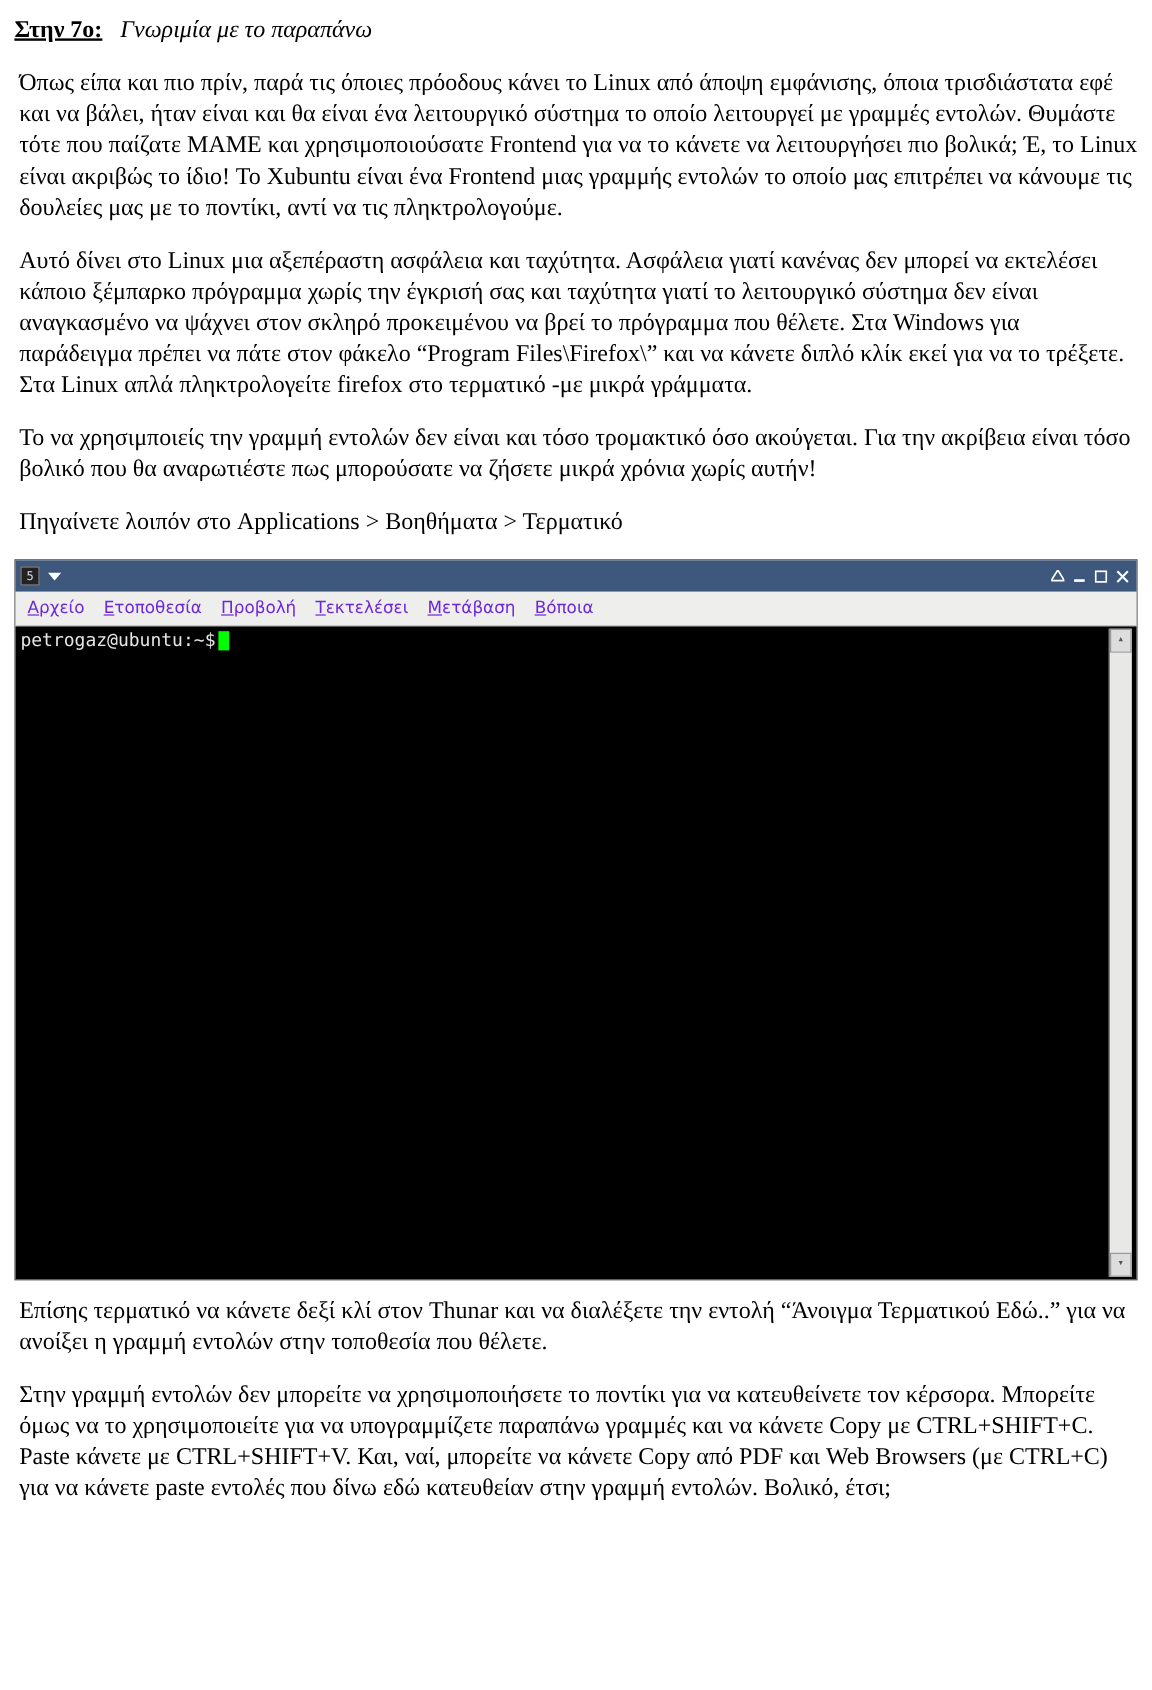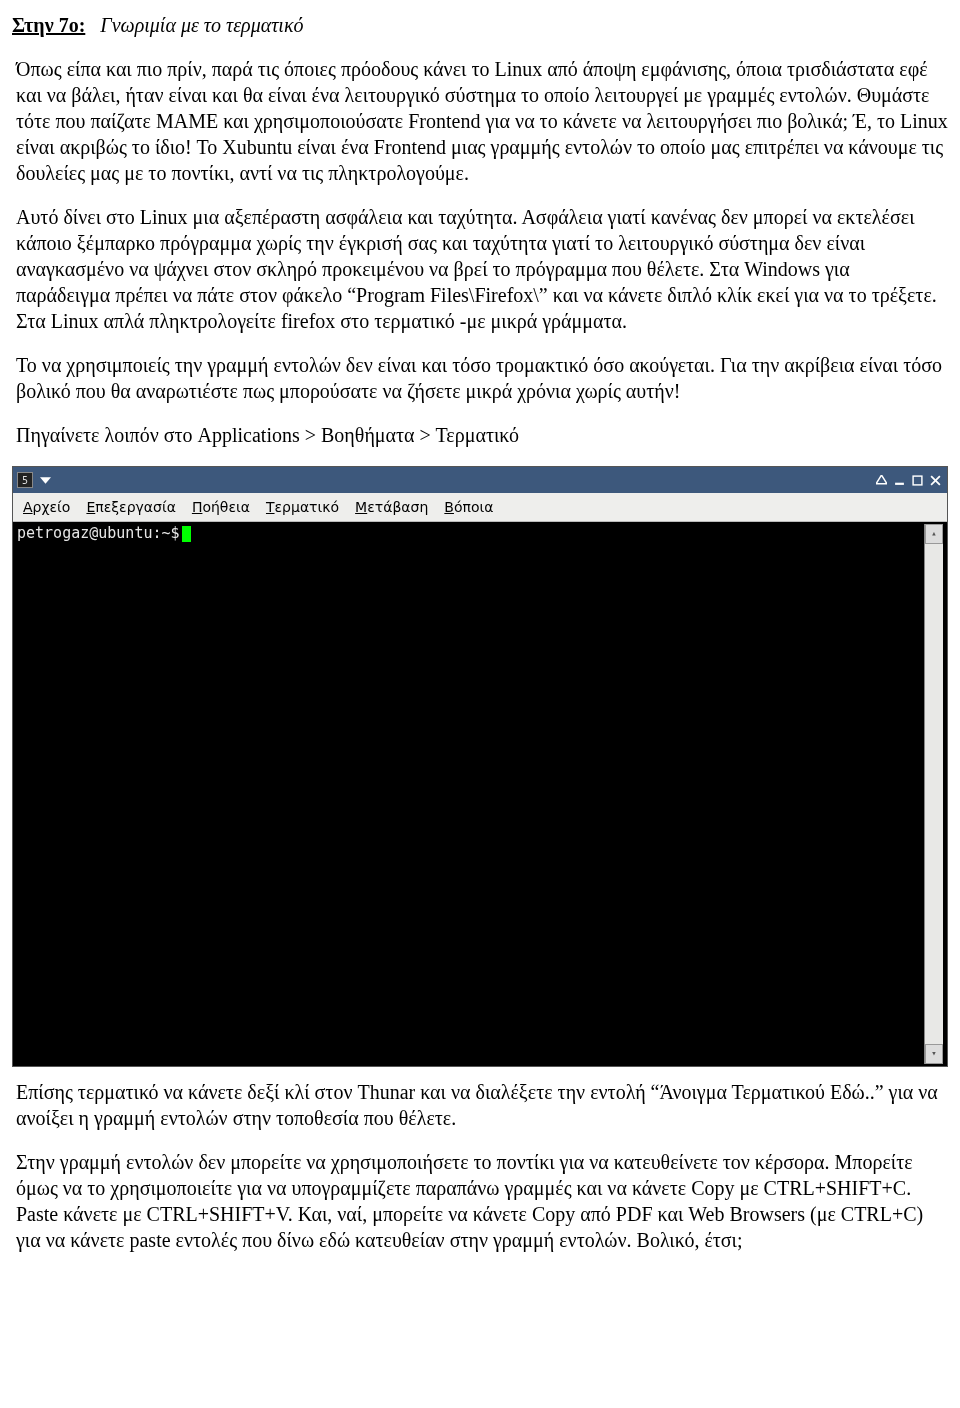--- a/index.html
+++ b/index.html
@@ -83,21 +83,21 @@
   }
 
   .menubar {
     height: 28px;
     background: #eeeeec;
     border-bottom: 1px solid #bbb;
     display: flex;
     align-items: center;
     font-family: 'DejaVu Sans', Arial, sans-serif;
     font-size: 14px;
-    color: #000000;
+    color: #6d28d9;
     padding: 0 2px;
   }
   .menu-item {
     padding: 4px 8px;
     cursor: default;
   }
   .menu-item .mn-accel {
     text-decoration: underline;
   }
 
@@ -144,21 +144,21 @@
     flex: 1;
     background: #e8e8e6;
   }
 </style>
 </head>
 <body>
 
 <div class="heading">
   <span class="step-label">Στην 7ο:</span>
   <span> &nbsp;</span>
-  <span class="step-title">Γνωριμία με το τερματικό</span>
+  <span class="step-title">Γνωριμία με το παραπάνω</span>
 </div>
 
 <p>Όπως είπα και πιο πρίν, παρά τις όποιες πρόοδους κάνει το Linux από άποψη εμφάνισης, όποια τρισδιάστατα εφέ και να βάλει, ήταν είναι και θα είναι ένα λειτουργικό σύστημα το οποίο λειτουργεί με γραμμές εντολών. Θυμάστε τότε που παίζατε MAME και χρησιμοποιούσατε Frontend για να το κάνετε να λειτουργήσει πιο βολικά; Έ, το Linux είναι ακριβώς το ίδιο! Το Xubuntu είναι ένα Frontend μιας γραμμής εντολών το οποίο μας επιτρέπει να κάνουμε τις δουλείες μας με το ποντίκι, αντί να τις πληκτρολογούμε.</p>
 <p>Αυτό δίνει στο Linux μια αξεπέραστη ασφάλεια και ταχύτητα. Ασφάλεια γιατί κανένας δεν μπορεί να εκτελέσει κάποιο ξέμπαρκο πρόγραμμα χωρίς την έγκρισή σας και ταχύτητα γιατί το λειτουργικό σύστημα δεν είναι αναγκασμένο να ψάχνει στον σκληρό προκειμένου να βρεί το πρόγραμμα που θέλετε. Στα Windows για παράδειγμα πρέπει να πάτε στον φάκελο “Program Files\Firefox\” και να κάνετε διπλό κλίκ εκεί για να το τρέξετε. Στα Linux απλά πληκτρολογείτε firefox στο τερματικό -με μικρά γράμματα.</p>
 <p>Το να χρησιμποιείς την γραμμή εντολών δεν είναι και τόσο τρομακτικό όσο ακούγεται. Για την ακρίβεια είναι τόσο βολικό που θα αναρωτιέστε πως μπορούσατε να ζήσετε μικρά χρόνια χωρίς αυτήν!</p>
 <p>Πηγαίνετε λοιπόν στο Applications &gt; Βοηθήματα &gt; Τερματικό</p>
 
 <div class="terminal-window">
   <div class="titlebar">
     <div class="tb-left">
@@ -192,27 +192,27 @@
           </svg>
       </div>
     </div>
   </div>
 
   <div class="menubar">
     <div class="menu-item">
       <span class="mn-accel">Α</span><span>ρχείο</span>
     </div>
     <div class="menu-item">
-      <span class="mn-accel">Ε</span><span>πεξεργασία</span>
-    </div>
-    <div class="menu-item">
-      <span class="mn-accel">Π</span><span>οήθεια</span>
-    </div>
-    <div class="menu-item">
-      <span class="mn-accel">Τ</span><span>ερματικό</span>
+      <span class="mn-accel">Ε</span><span>τοποθεσία</span>
+    </div>
+    <div class="menu-item">
+      <span class="mn-accel">Π</span><span>ροβολή</span>
+    </div>
+    <div class="menu-item">
+      <span class="mn-accel">Τ</span><span>εκτελέσει</span>
     </div>
     <div class="menu-item">
       <span class="mn-accel">Μ</span><span>ετάβαση</span>
     </div>
     <div class="menu-item">
       <span class="mn-accel">Β</span><span>όποια</span>
     </div>
   </div>
 
   <div class="term-body">

